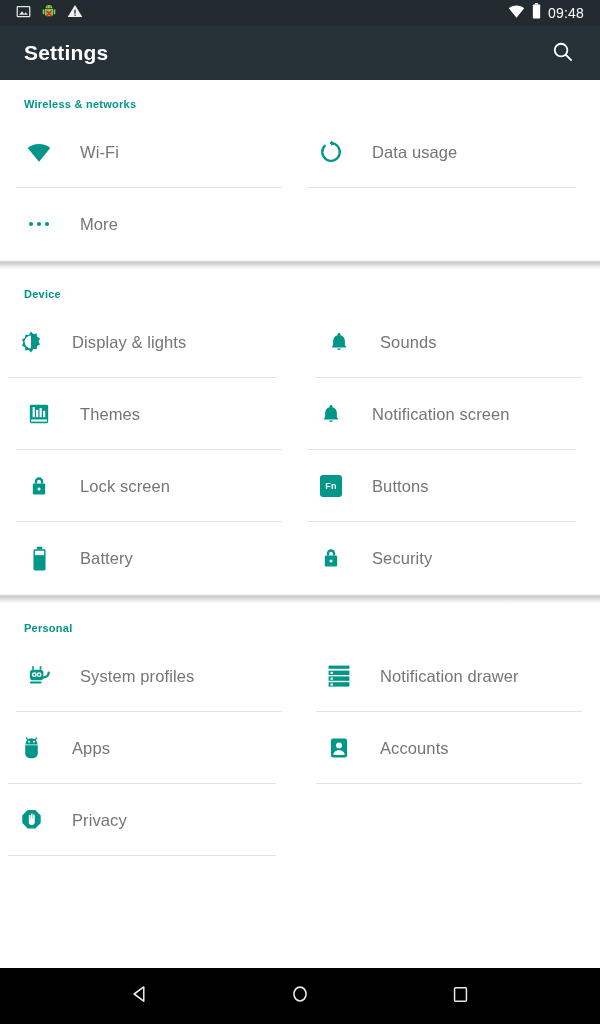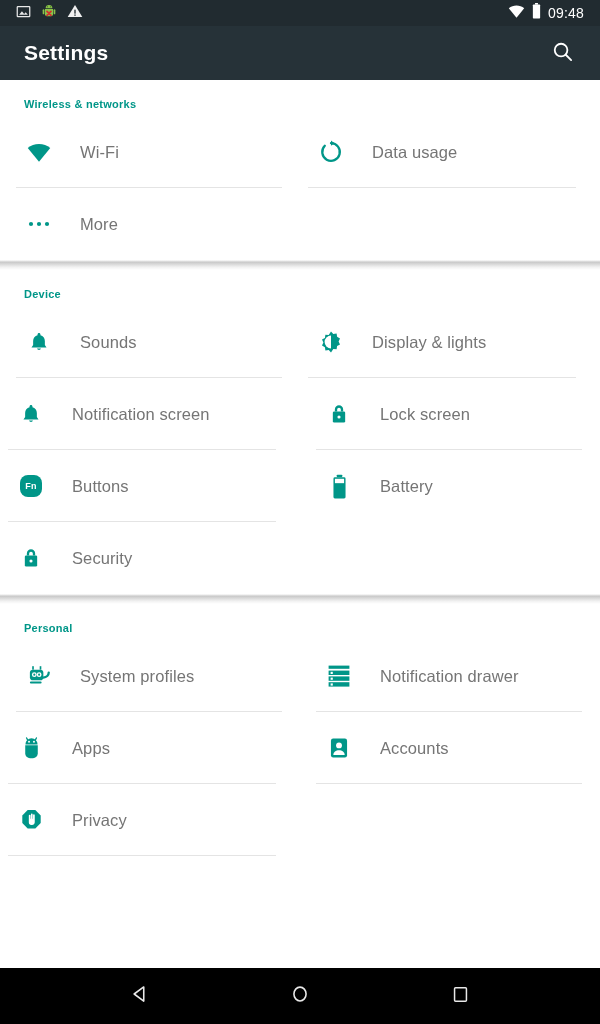--- a/index.html
+++ b/index.html
@@ -141,21 +141,21 @@
   }
   .nav-btn {
     width: 60px; height: 56px;
     display: flex; align-items: center; justify-content: center;
     cursor: pointer;
   }
 
   .fn-box {
     width: 22px; height: 22px;
     background: #009688;
-    border-radius: 8px;
+    border-radius: 3px;
     color: #ffffff;
     font-size: 9px;
     font-weight: bold;
     display: flex;
     align-items: center;
     justify-content: center;
     letter-spacing: .2px;
   }
 </style>
 </head>
@@ -249,37 +249,50 @@
             </div>
             <div class="tile-label">More</div>
           </div>
           <div class="tile col-right empty"></div>
         </div>
       </div>
       <div class="section-gap"></div>
       <div class="section">
         <div class="section-header">Device</div>
         <div class="grid">
+          <div class="tile col-right divided">
+            <div class="tile-icon">
+              <svg width="24" height="24" viewBox="0 0 24 24">
+                <path d="M12 1.5l2.3 2.4 3.3-.4.5 3.3 2.9 1.6-1.4 3 1.4 3-2.9 1.6-.5 3.3-3.3-.4L12 22.5l-2.3-2.4-3.3.4-.5-3.3-2.9-1.6 1.4-3-1.4-3 2.9-1.6.5-3.3 3.3.4z" fill="#009688"></path>
+                <path d="M12 5.6a6.4 6.4 0 0 0 0 12.8z" fill="#ffffff"></path>
+              </svg>
+            </div>
+            <div class="tile-label">Display &amp; lights</div>
+          </div>
           <div class="tile divided">
             <div class="tile-icon">
               <svg width="22" height="24" viewBox="0 0 24 24">
                 <path d="M12 2.3c-.9 0-1.6.7-1.6 1.6v.7C7.6 5.3 5.6 7.8 5.6 10.8v4.4L3.8 18h16.4l-1.8-2.8v-4.4c0-3-2-5.5-4.8-6.2v-.7c0-.9-.7-1.6-1.6-1.6z" fill="#009688"></path>
                 <path d="M9.8 19.2a2.3 2.3 0 0 0 4.4 0z" fill="#009688"></path>
               </svg>
             </div>
             <div class="tile-label">Sounds</div>
           </div>
-          <div class="tile col-right divided">
-            <div class="tile-icon">
-              <svg width="24" height="24" viewBox="0 0 24 24">
-                <path d="M12 1.5l2.3 2.4 3.3-.4.5 3.3 2.9 1.6-1.4 3 1.4 3-2.9 1.6-.5 3.3-3.3-.4L12 22.5l-2.3-2.4-3.3.4-.5-3.3-2.9-1.6 1.4-3-1.4-3 2.9-1.6.5-3.3 3.3.4z" fill="#009688"></path>
-                <path d="M12 5.6a6.4 6.4 0 0 0 0 12.8z" fill="#ffffff"></path>
-              </svg>
-            </div>
-            <div class="tile-label">Display &amp; lights</div>
+          <div class="tile divided">
+            <div class="tile-icon">
+              <svg width="22" height="22" viewBox="0 0 24 24">
+                <rect x="2" y="2" width="20" height="20" rx="1.5" fill="#009688"></rect>
+                <rect x="5" y="4.5" width="2.4" height="11" fill="#ffffff"></rect>
+                <rect x="8.8" y="7.5" width="2.4" height="8" fill="#ffffff"></rect>
+                <rect x="12.6" y="5.5" width="2.4" height="10" fill="#ffffff"></rect>
+                <rect x="16.4" y="8.5" width="2.4" height="7" fill="#ffffff"></rect>
+                <rect x="3.4" y="18" width="17.2" height="2.3" fill="#ffffff"></rect>
+              </svg>
+            </div>
+            <div class="tile-label">Themes</div>
           </div>
           <div class="tile col-right divided">
             <div class="tile-icon">
               <svg width="22" height="24" viewBox="0 0 24 24">
                 <path d="M12 2.3c-.9 0-1.6.7-1.6 1.6v.7C7.6 5.3 5.6 7.8 5.6 10.8v4.4L3.8 18h16.4l-1.8-2.8v-4.4c0-3-2-5.5-4.8-6.2v-.7c0-.9-.7-1.6-1.6-1.6z" fill="#009688"></path>
                 <path d="M9.8 19.2a2.3 2.3 0 0 0 4.4 0z" fill="#009688"></path>
               </svg>
             </div>
             <div class="tile-label">Notification screen</div>
           </div>

